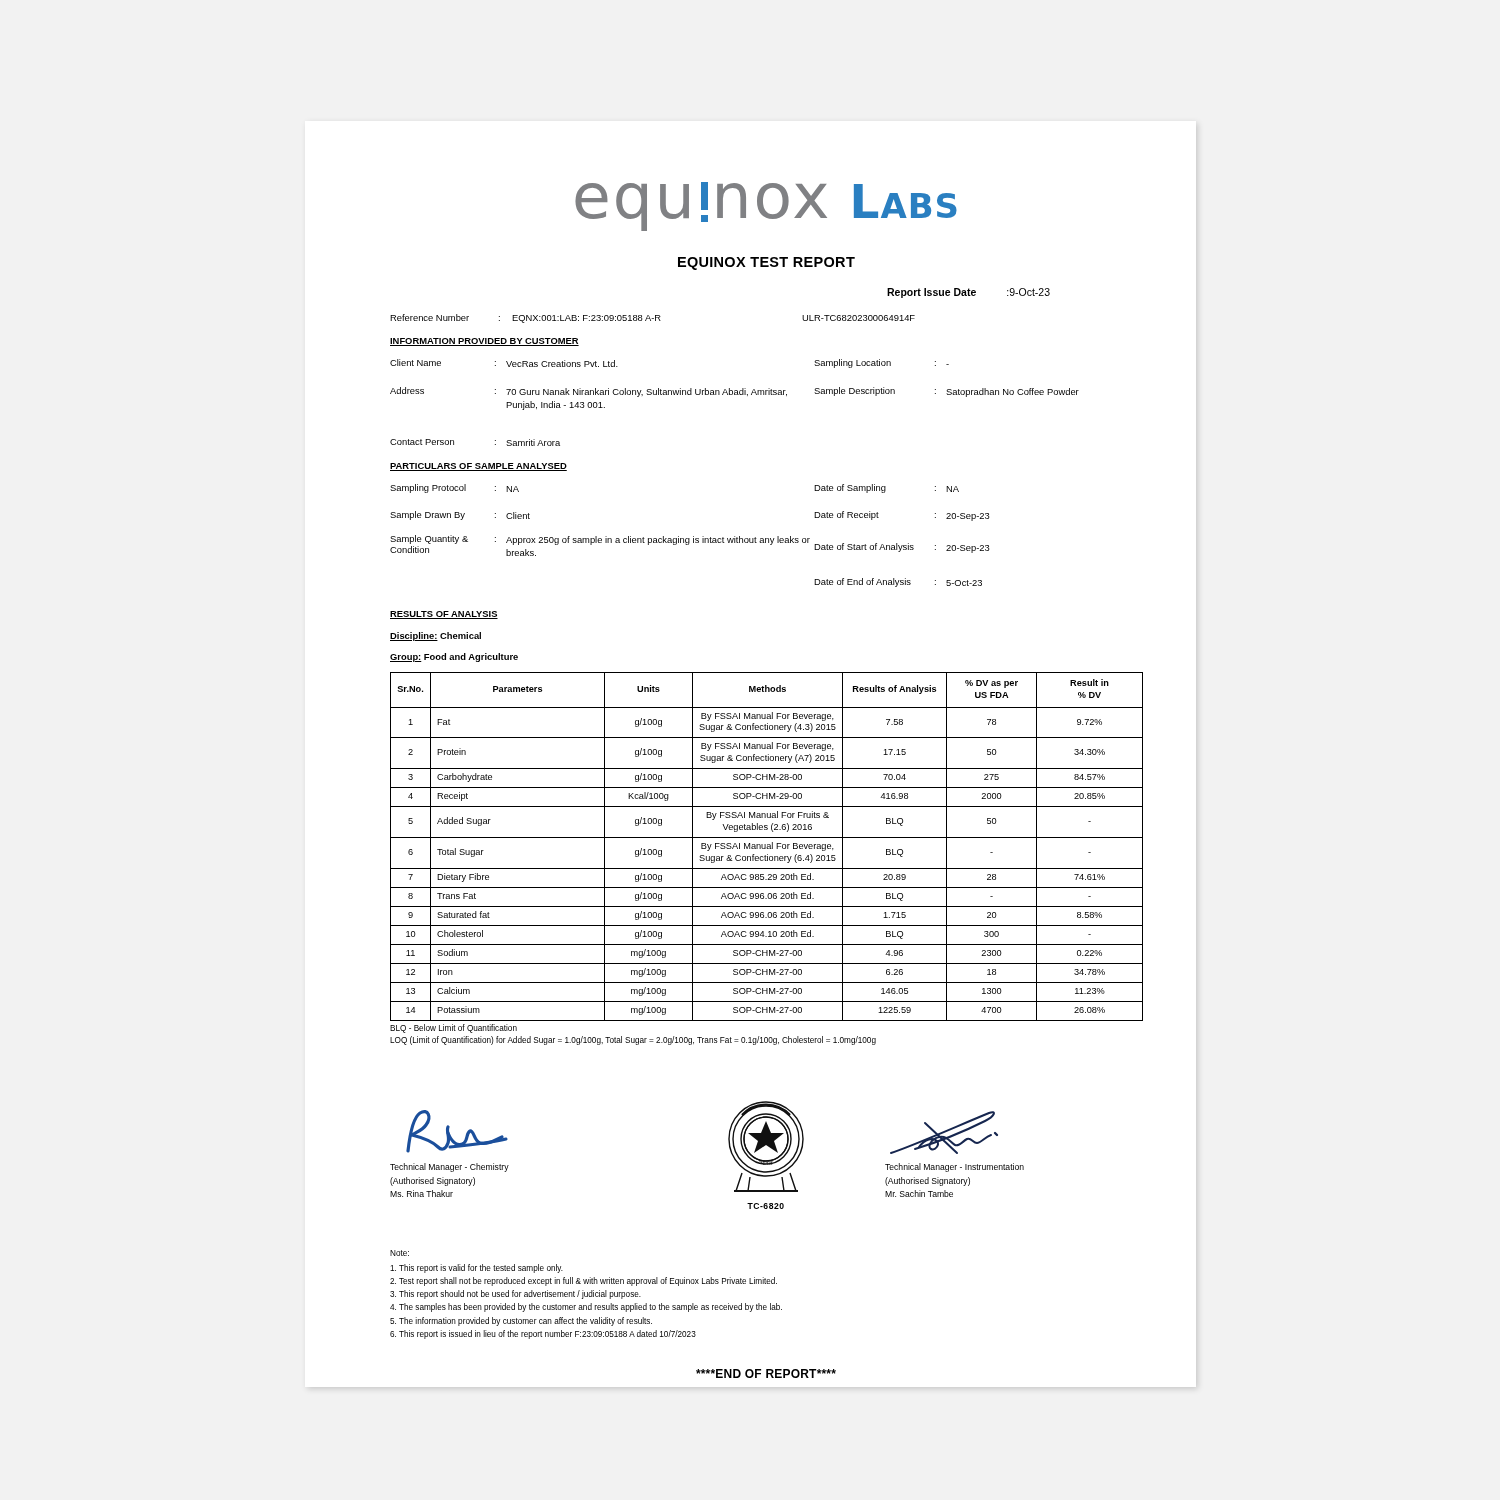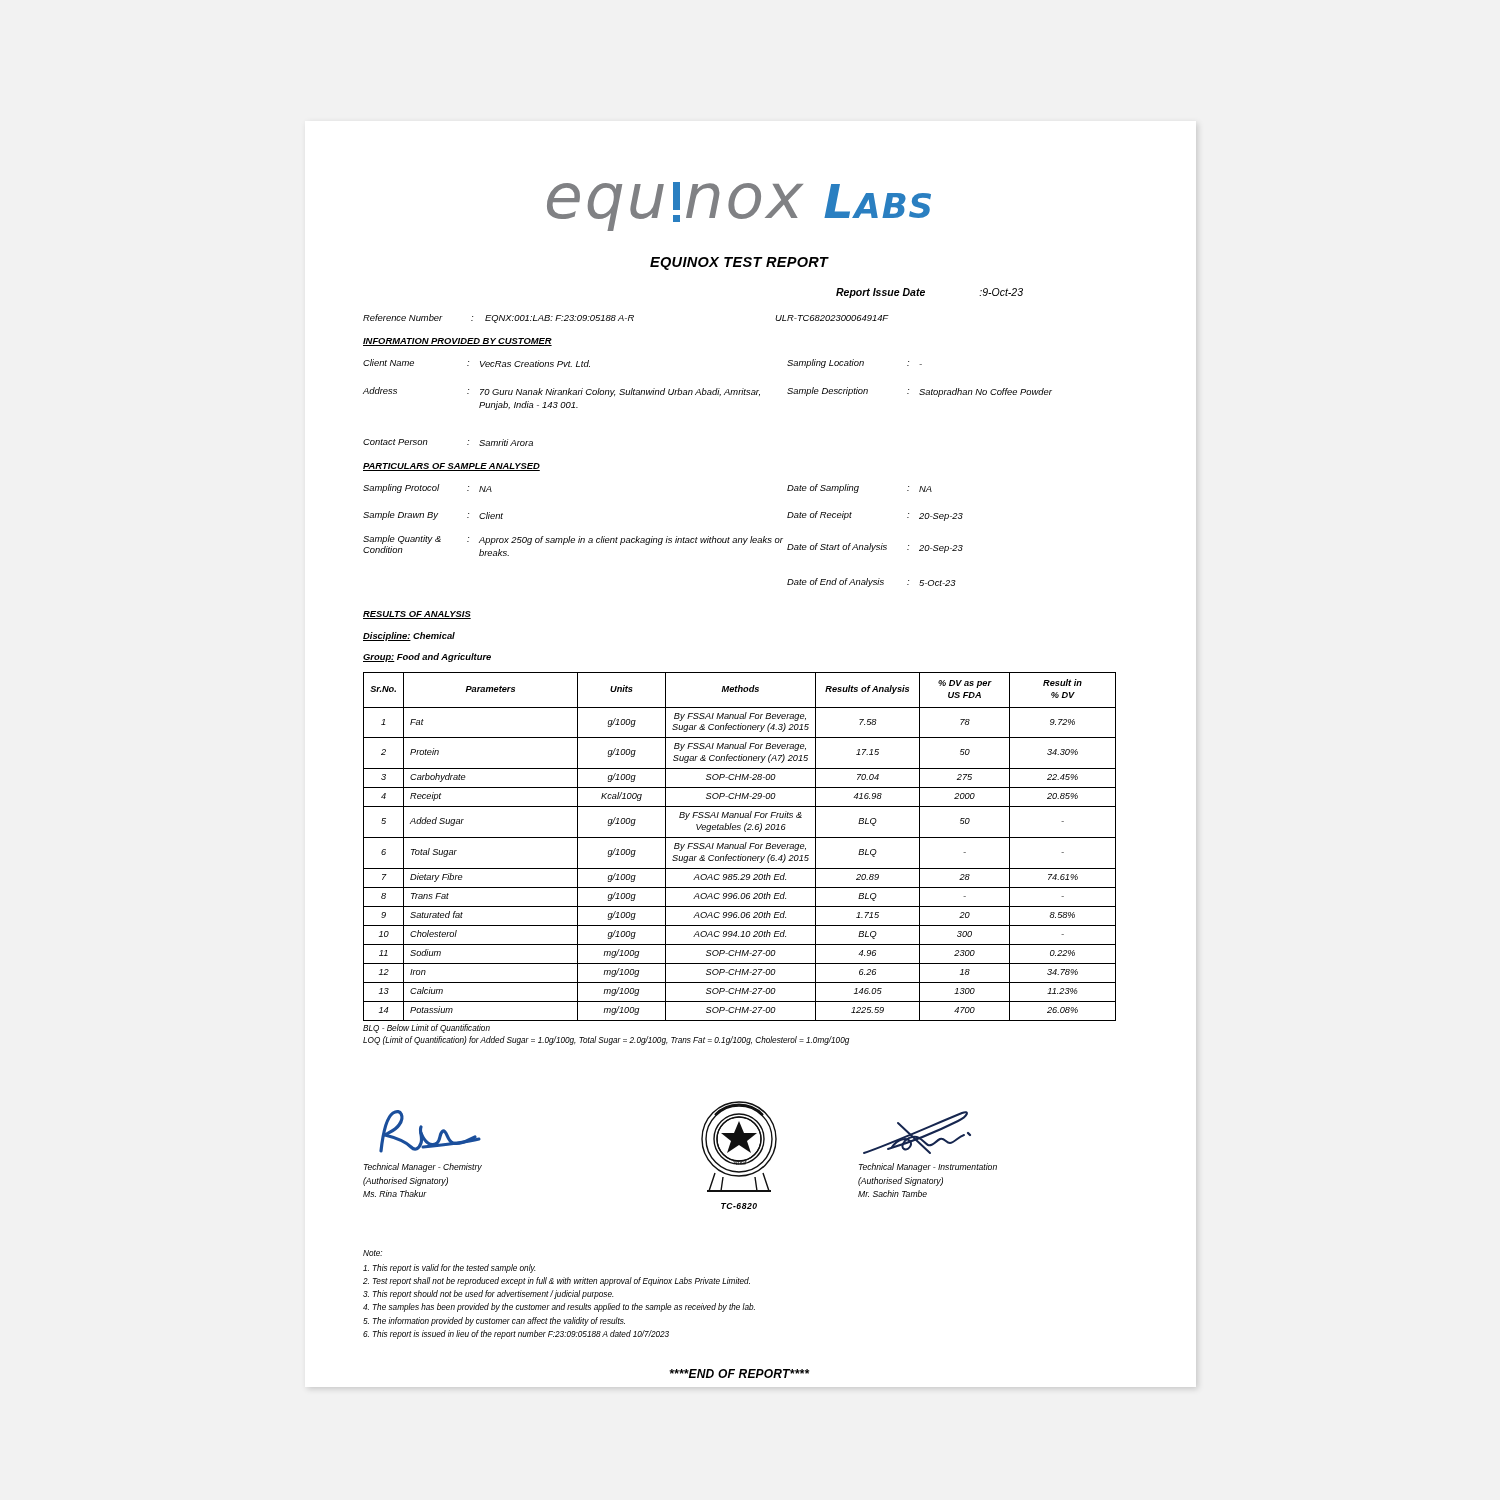--- a/index.html
+++ b/index.html
@@ -18,24 +18,23 @@
     position: absolute;
     left: 305px;
     top: 121px;
     width: 891px;
     height: 1266px;
     background: #ffffff;
     box-shadow: 2px 2px 6px rgba(0,0,0,0.18);
   }
   .inner {
     position: absolute;
-    left: 58px;
+    left: 85px;
     top: 32px;
     width: 752px;
-    font-style: italic;
   }
 
   
   .logo-row {
     display: flex;
     justify-content: center;
     align-items: baseline;
     margin-top: 12px;
     margin-bottom: 26px;
   }
@@ -94,21 +93,21 @@
     display: flex;
     justify-content: flex-end;
     font-size: 10.5px;
     margin-bottom: 14px;
     padding-right: 92px;
   }
   .issue-row .lbl {
     font-weight: bold;
     margin-right: 30px;
   }
-  .issue-row .val { font-weight: normal; margin-left: 24px; }
+  .issue-row .val { font-weight: normal; }
 
   .ref-row {
     display: flex;
     font-size: 9.4px;
     margin-bottom: 12px;
   }
   .ref-row .k { width: 108px; }
   .ref-row .c { width: 14px; }
   .ref-row .v { width: 290px; }
   .ref-row .ulr { }
@@ -387,21 +386,21 @@
             <td>50</td>
             <td>34.30%</td>
           </tr>
           <tr>
             <td>3</td>
             <td class="param">Carbohydrate</td>
             <td>g/100g</td>
             <td>SOP-CHM-28-00</td>
             <td>70.04</td>
             <td>275</td>
-            <td>22.45%</td>
+            <td>84.57%</td>
           </tr>
           <tr>
             <td>4</td>
             <td class="param">Receipt</td>
             <td>Kcal/100g</td>
             <td>SOP-CHM-29-00</td>
             <td>416.98</td>
             <td>2000</td>
             <td>20.85%</td>
           </tr>

